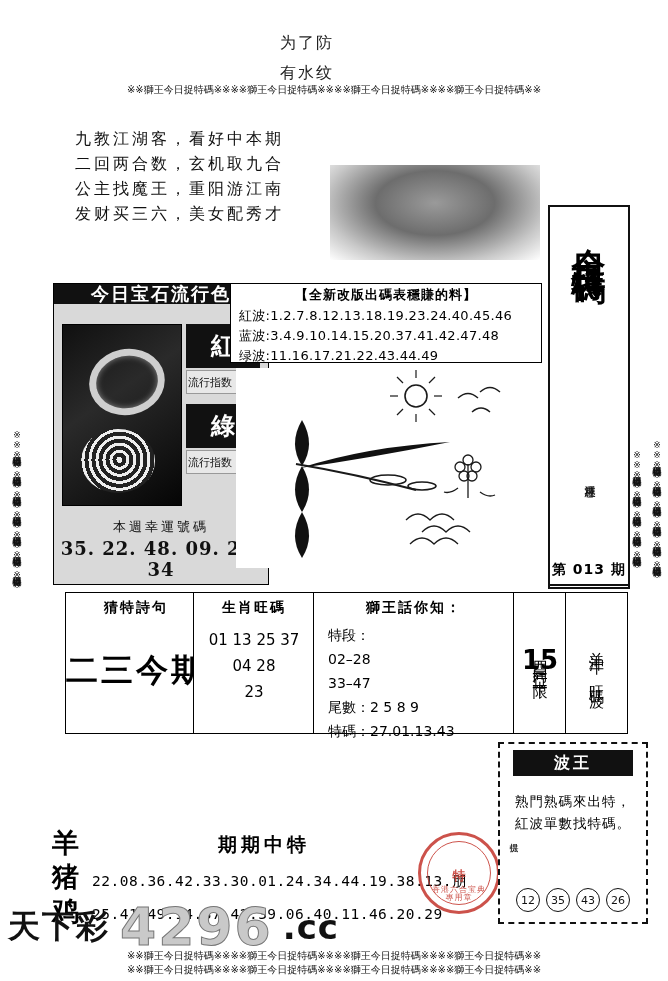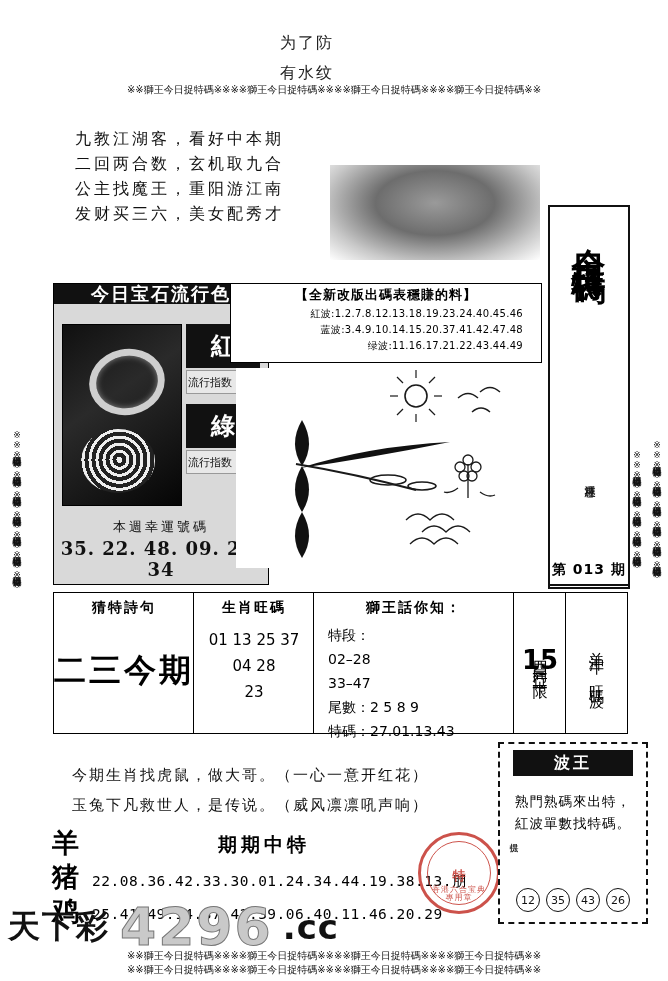--- a/index.html
+++ b/index.html
@@ -121,38 +121,38 @@
 
   
   .wave{
     position:absolute;left:230px;top:283px;width:310px;height:78px;
     border:1px solid #000;background:#fff;
   }
   .wave-title{
     text-align:center;font-size:13px;font-weight:bold;color:#000;
     padding:2px 0 2px;letter-spacing:1px;
   }
-  .wave-row{font-size:10px;color:#000;padding:1px 18px;letter-spacing:.3px;text-align:right;}
+  .wave-row{font-size:13px;color:#000;padding:1px 8px;letter-spacing:.3px;}
 
   
   .doodle{
     position:absolute;left:236px;top:368px;width:300px;height:200px;
     background:#fff;overflow:hidden;
   }
 
   
   .blotch{
     position:absolute;left:330px;top:165px;width:210px;height:95px;
     background:radial-gradient(ellipse at 50% 40%,#9a9a9a 0%,#6d6d6d 40%,#c8c8c8 75%,#ffffff 100%);
   }
 
   
   .grid{position:absolute;left:53px;top:592px;width:573px;height:140px;}
   .gbox{position:absolute;top:0;height:140px;border:1px solid #000;background:#fff;}
-  .g1{left:0;width:140px;}
+  .g1{left:12px;width:140px;}
   .g2{left:140px;width:120px;}
   .g3{left:260px;width:200px;}
   .g4{left:460px;width:52px;}
   .g5{left:512px;width:61px;}
   .gtitle{
     text-align:center;font-size:14px;font-weight:bold;padding-top:6px;
     font-family:"DejaVu Serif","Liberation Serif",serif;letter-spacing:2px;color:#000;
   }
   .g1 .big{
     text-align:center;font-size:32px;font-weight:bold;margin-top:32px;
@@ -390,24 +390,20 @@
     <div class="gbox g4">
       <div class="vert-txt">四二同行二十限</div>
       <div class="num15">15</div>
     </div>
 
     <div class="gbox g5">
       <div class="vert-txt">羊沖牛  旺碼波</div>
     </div>
   </div>
 
-  <div class="sent">
-    <div>今期生肖找虎鼠，做大哥。（一心一意开红花）</div>
-    <div>玉兔下凡救世人，是传说。（威风凛凛吼声响）</div>
-  </div>
 
   <div class="zodiac" style="white-space:pre-line">羊
 猪
 鸡</div>
   <div class="qiqi">期期中特</div>
   <div class="numline nl1">22.08.36.42.33.30.01.24.34.44.19.38.13.朋</div>
   <div class="numline nl2">25.41.49.14.37.42.39.06.40.11.46.20.29</div>
 
   <div class="stamp">
     <div class="inner"></div>

